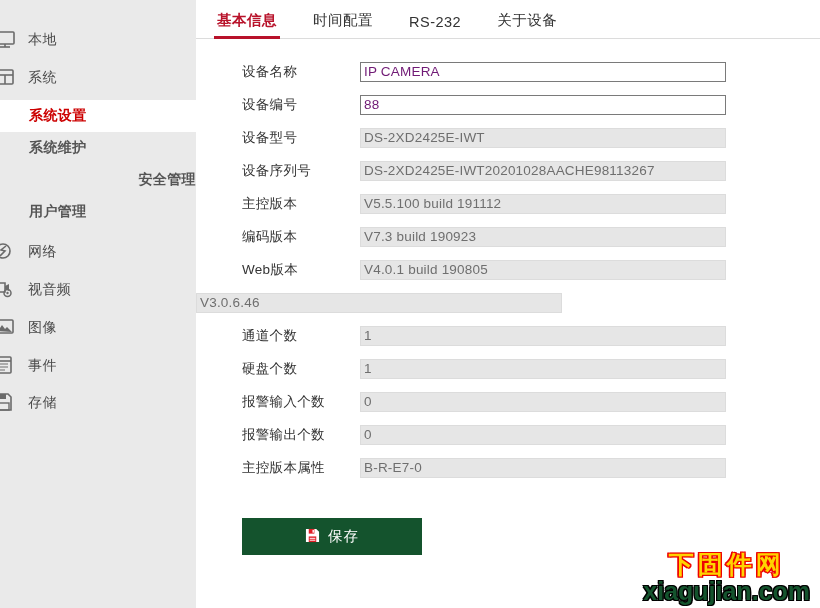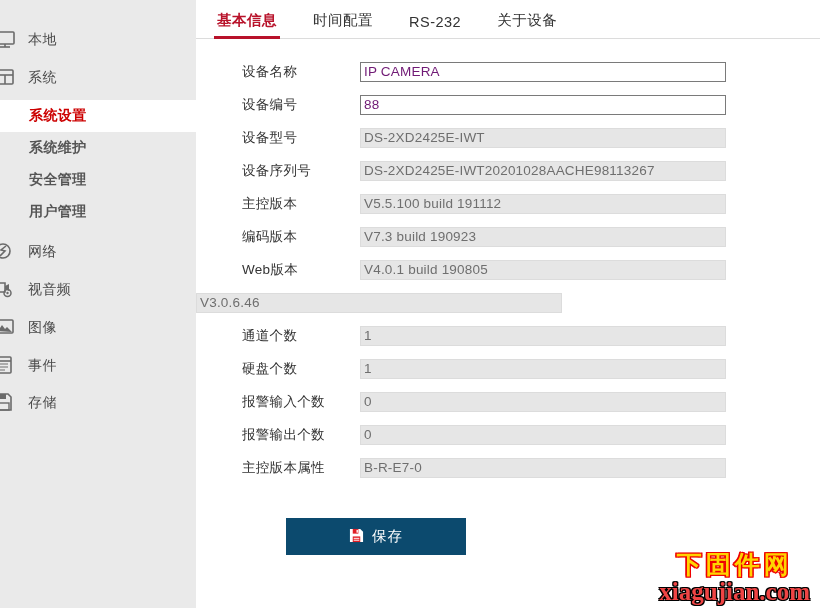--- a/index.html
+++ b/index.html
@@ -73,21 +73,21 @@
     background: #ffffff;
     color: #cc0000;
     font-weight: bold;
   }
 
   
   #nav-local   { top: 0; margin-top: 22px; }
   #nav-system  { margin-top: 4px; }
   #nav-sys-set { margin-top: 6px; }
   #nav-sys-mnt { margin-top: 0px; }
-  #nav-security{ margin-top: 0px; }
+  #nav-security{ margin-top: 0px; justify-content: flex-end; }
   #nav-user    { margin-top: 0px; }
   #nav-network { margin-top: 6px; }
   #nav-av      { margin-top: 4px; }
   #nav-image   { margin-top: 4px; }
   #nav-event   { margin-top: 4px; }
   #nav-storage { margin-top: 3px; }
 
   
   .content {
     position: absolute;
@@ -170,32 +170,31 @@
   }
 
   
   .save-wrap {
     padding-left: 46px;
     padding-top: 34px;
   }
   .save-btn {
     width: 180px;
     height: 37px;
-    background: #0c4a6e;
+    background: #14532d;
     border: none;
     color: #ffffff;
     font-size: 14.5px;
     display: flex;
     align-items: center;
     justify-content: center;
     gap: 8px;
     letter-spacing: 1px;
     cursor: pointer;
     font-family: "Liberation Sans", "DejaVu Sans", sans-serif;
-    margin-left: 44px;
   }
   .save-btn .disk { display: block; }
 
   
   .watermark {
     position: absolute;
     right: 10px;
     bottom: 4px;
     text-align: center;
     line-height: 1;
@@ -208,29 +207,28 @@
     letter-spacing: 4px;
     -webkit-text-stroke: 2px #ee0000;
     paint-order: stroke fill;
     text-shadow:
       -1.4px -1.4px 0 #ee0000, 1.4px -1.4px 0 #ee0000,
       -1.4px  1.4px 0 #ee0000, 1.4px  1.4px 0 #ee0000;
   }
   .wm-en {
     font-size: 25px;
     font-weight: bold;
-    color: #ef4444;
+    color: #14532d;
     letter-spacing: 0px;
     margin-top: 2px;
     -webkit-text-stroke: 1.6px #000000;
     paint-order: stroke fill;
     text-shadow:
       -1.2px -1.2px 0 #000, 1.2px -1.2px 0 #000,
       -1.2px  1.2px 0 #000, 1.2px  1.2px 0 #000;
-    font-family: Liberation Serif, serif;
   }
 </style>
 </head>
 <body>
 
 <div class="app">
 
   <nav class="sidebar">
 
     <div class="nav-item" id="nav-local">

